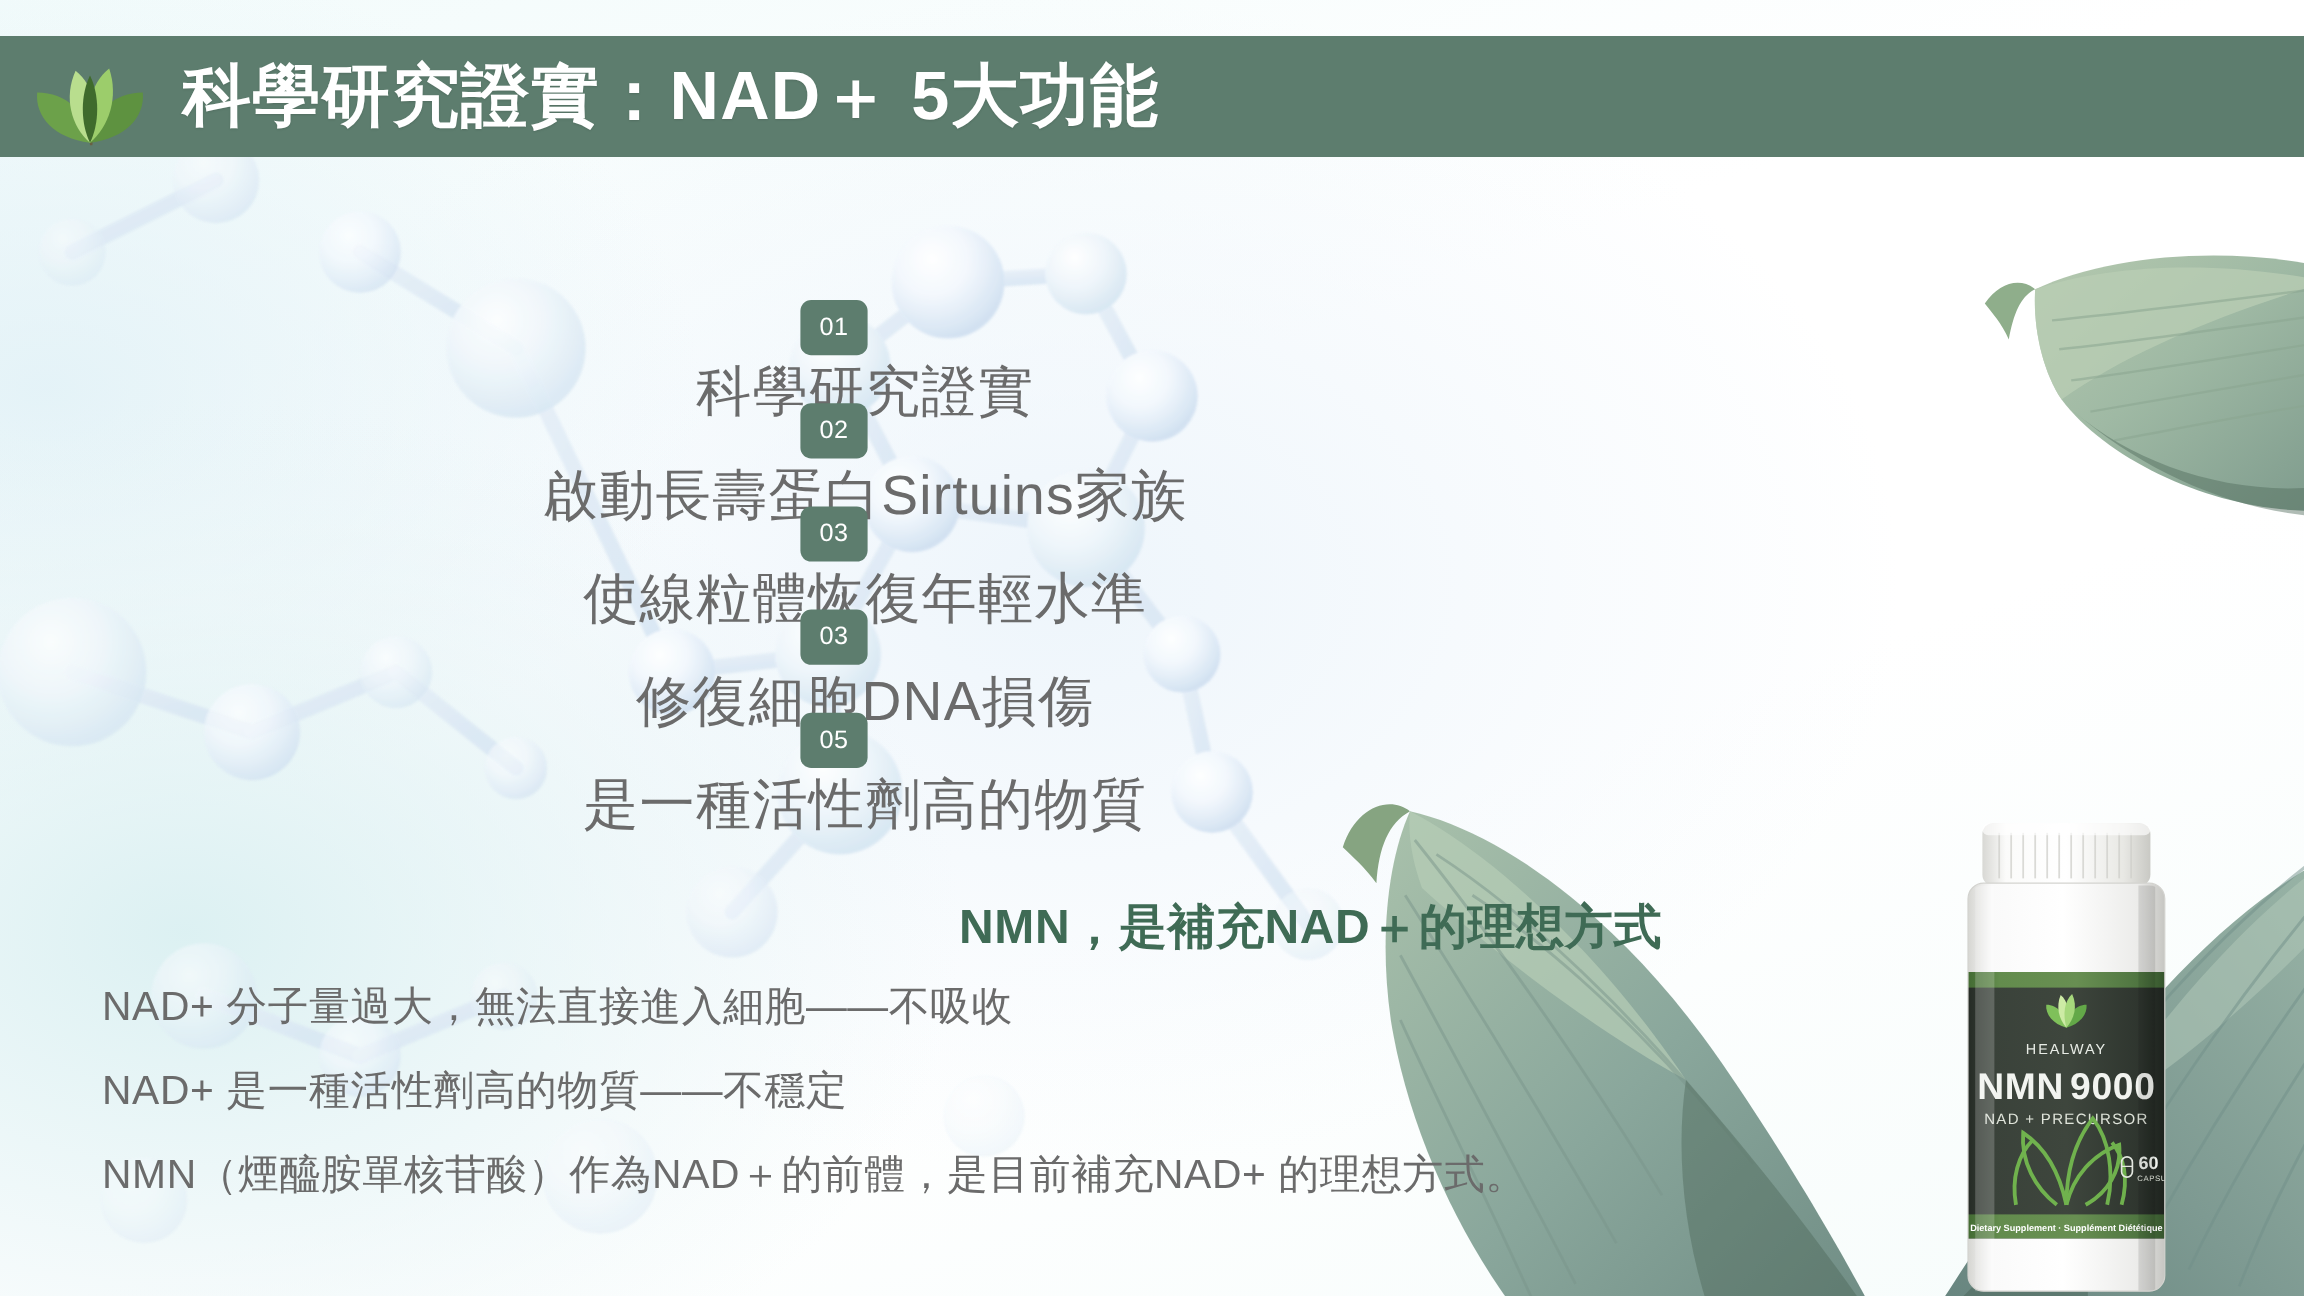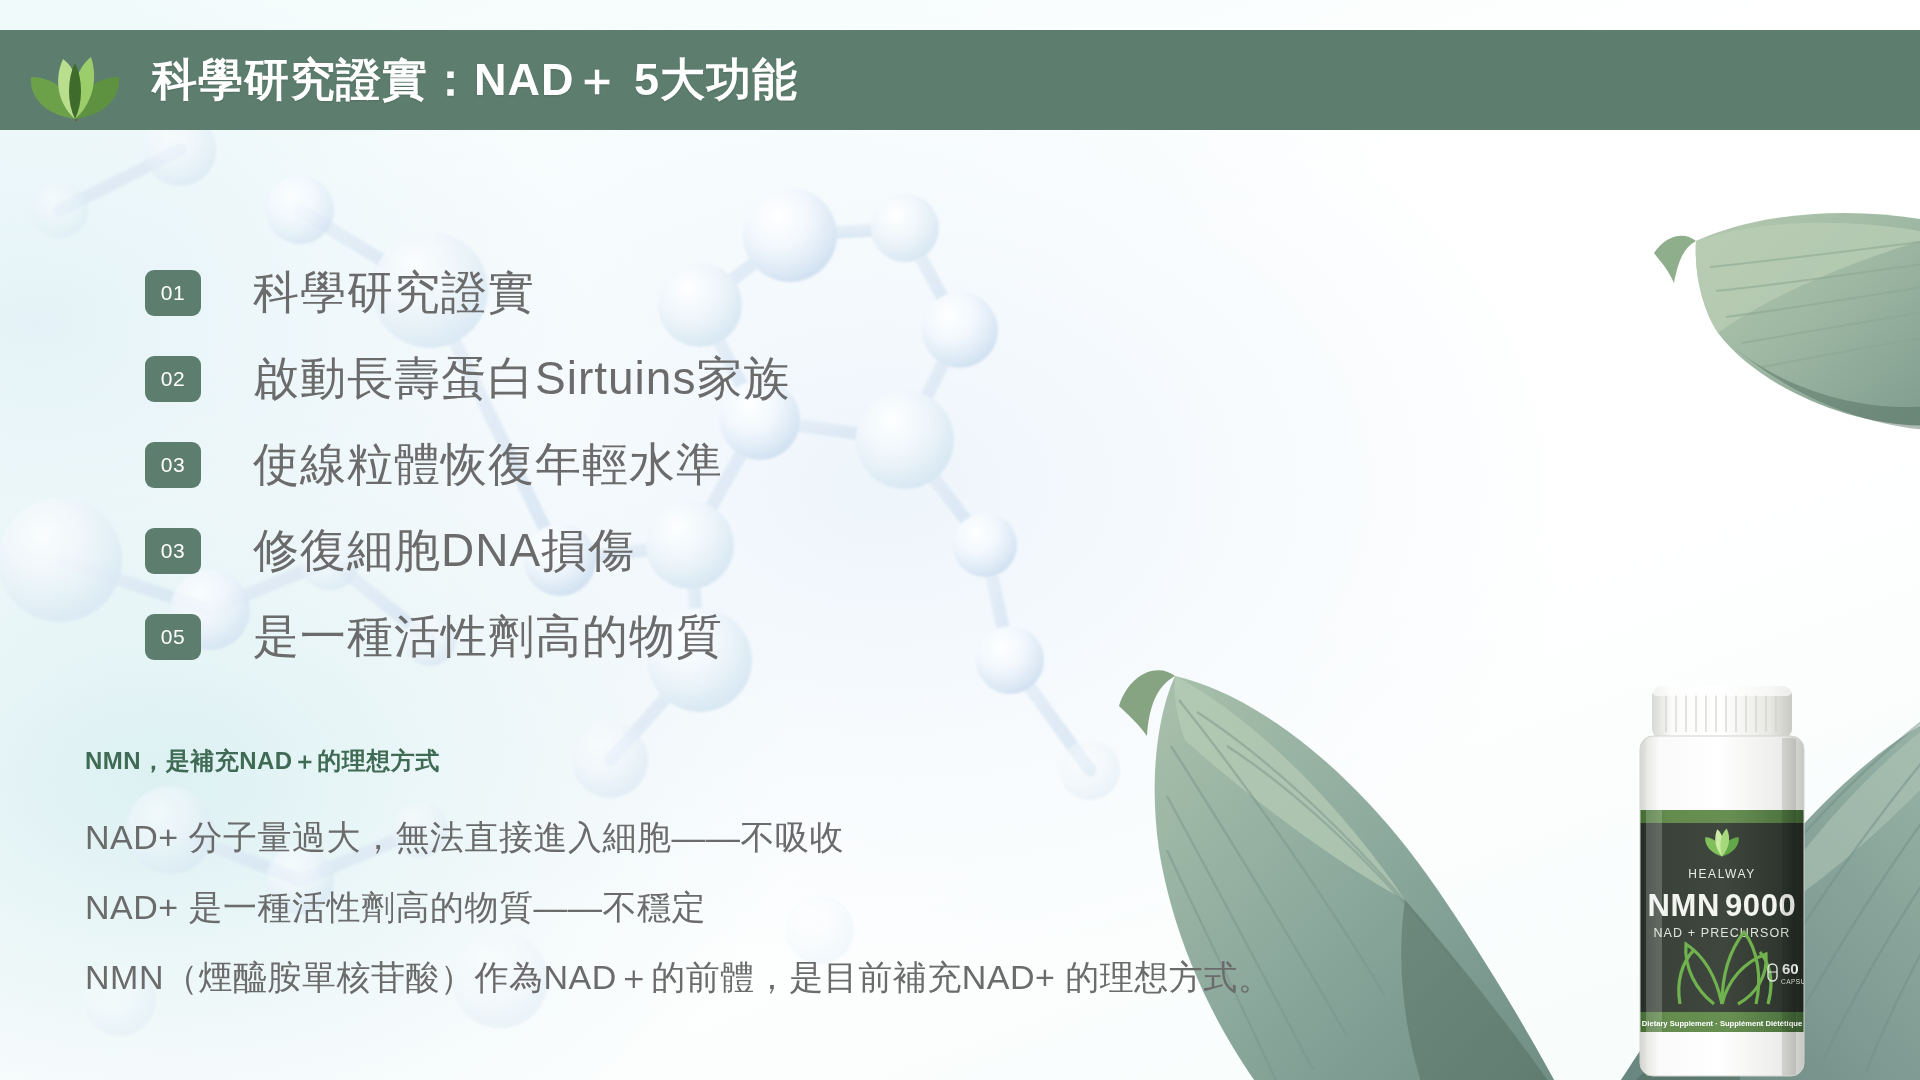--- a/index.html
+++ b/index.html
@@ -27,31 +27,31 @@
 
   
   #header {
     position:absolute; left:0; top:30px; width:1920px; height:100px;
     background:#5d7d6e;
     display:flex; align-items:center;
   }
   #logo-wrap { width:110px; height:100px; margin-left:20px; display:flex; align-items:center; justify-content:center; flex:0 0 auto;}
   #header-title {
     color:#ffffff;
-    font-size:45px;
+    font-size:57px;
     font-weight:bold;
     letter-spacing:1px;
     margin-left:22px;
     white-space:nowrap;
     text-shadow:0 1px 2px rgba(0,0,0,.12);
   }
 
   
   #benefit-list { position:absolute; left:145px; top:250px; width:1100px; }
-  .benefit-row { display:flex; align-items:center; height:86px; }
+  .benefit-row { display:flex; align-items:center; height:86px;flex-direction:column; }
   .badge {
     width:56px; height:46px;
     background:#5d7d6e;
     border-radius:9px;
     color:#ffffff;
     font-size:21px;
     display:flex; align-items:center; justify-content:center;
     flex:0 0 auto;
     letter-spacing:.5px;
   }
@@ -59,22 +59,22 @@
     margin-left:52px;
     font-size:46px;
     color:#6b6b6b;
     white-space:nowrap;
     letter-spacing:1px;
   }
 
   
   #copy-block { position:absolute; left:85px; top:745px; width:1300px; }
   #copy-heading {
-    font-size:24px; font-weight:bold; color:#3f6b55;
-    letter-spacing:.5px; white-space:nowrap; margin-bottom:38px;
+    font-size:40px; font-weight:bold; color:#3f6b55;
+    letter-spacing:.5px; white-space:nowrap; margin-bottom:16px;text-align:right;
   }
   .copy-line {
     font-size:34px; color:#6b6b6b; letter-spacing:.5px;
     white-space:nowrap; margin-bottom:24px;
   }
 
   
   .decor-leaf { position:absolute; pointer-events:none; }
   #leaf-top-right { right:-20px; top:175px; width:330px; height:300px; }
   #leaf-bottom-left { right:255px; bottom:-40px; width:560px; height:470px; }

